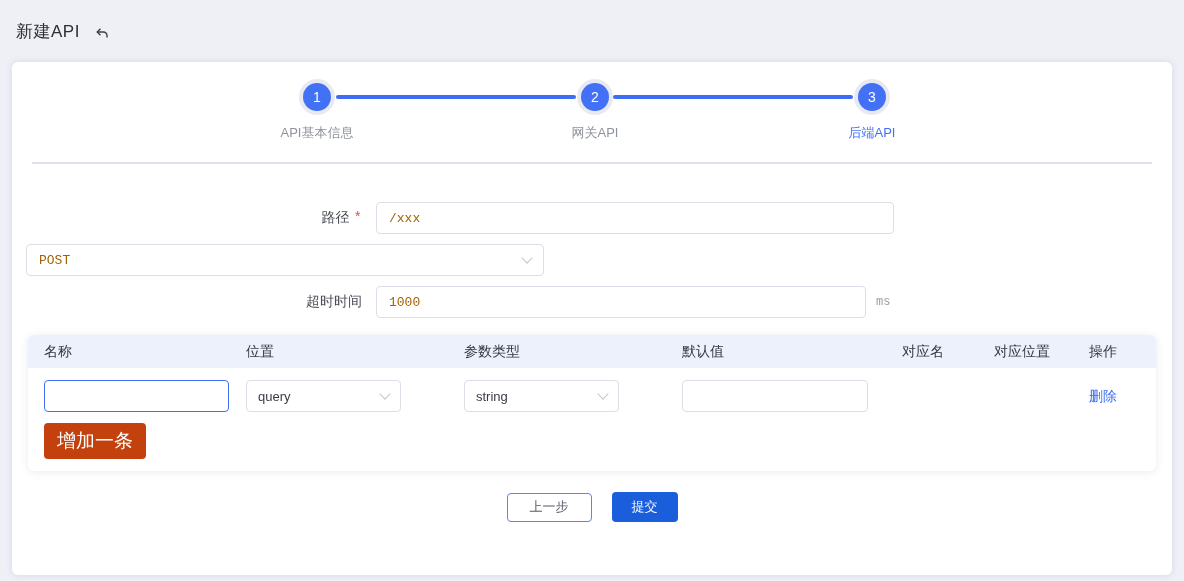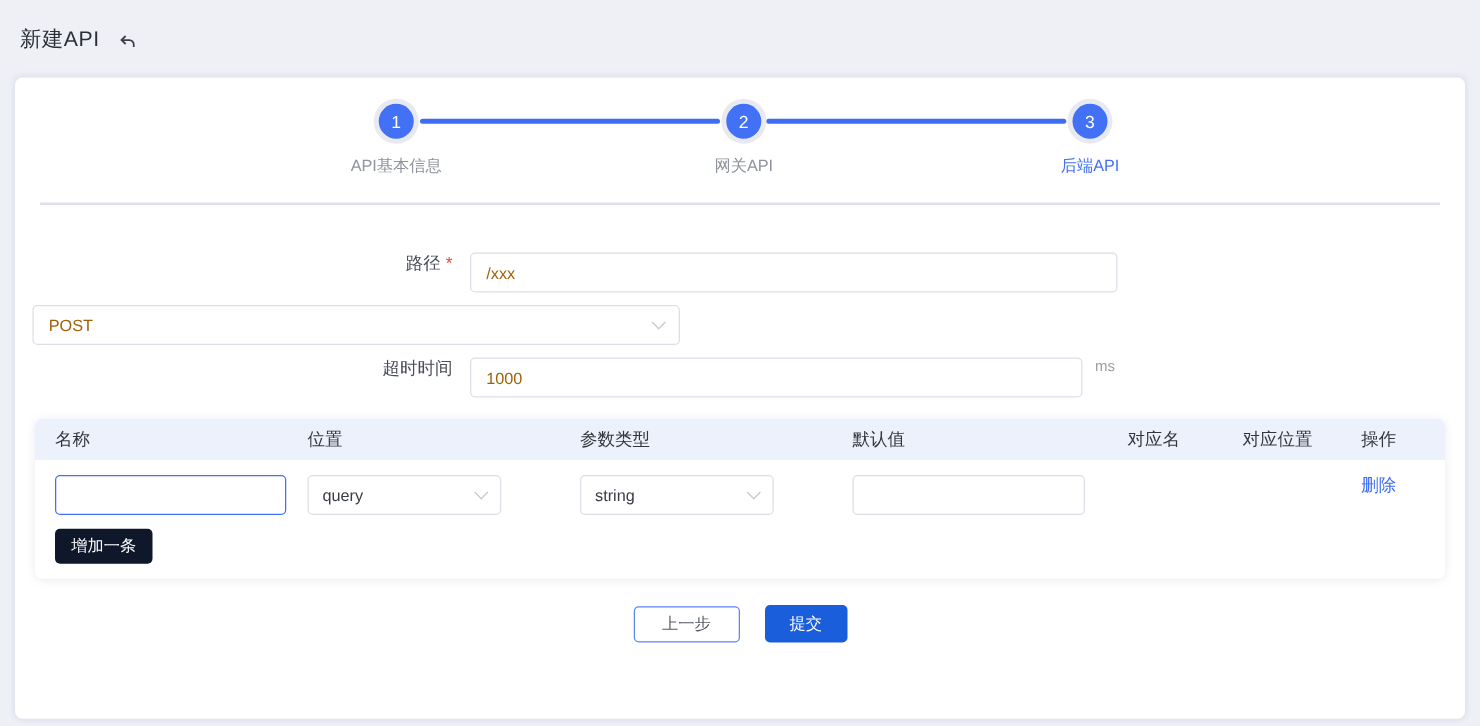--- a/index.html
+++ b/index.html
@@ -36,21 +36,21 @@
   .step-label { margin-top:13px; font-size:13px; color:#8f939c; }
   .step.active .step-label { color:#4271f5; }
   .connector { position:absolute; top:33px; height:4px; background:#3d6cf5; border-radius:2px; }
   .connector-1 { left:324px; width:240px; }
   .connector-2 { left:601px; width:240px; }
 
   .divider { margin:0 20px; border-top:2px solid #dedff0; }
 
   
   .form { padding-top:38px; }
-  .form-row { display:flex; align-items:flex-start; margin-bottom:10px; }
+  .form-row { display:flex; align-items:center; margin-bottom:10px;font-family:Liberation Mono, monospace; }
   .form-label { width:350px; text-align:right; font-size:14px; color:#4a4e57; }
   .required-mark { color:#f0433a; margin-left:4px; font-size:14px; }
   .ctrl { margin-left:14px; height:32px; border:1px solid #dbdfe8; border-radius:4px;
           font-size:13px; color:#a16207; background:#fff; }
   input.ctrl { padding:0 12px; outline:none; font-family:inherit; }
   .ctrl-wide { width:518px; }
   .ctrl-timeout { width:490px; }
   .select-box { width:518px; display:flex; align-items:center; justify-content:space-between; padding:0 12px; cursor:pointer; }
   .chevron { width:8px; height:8px; border-right:1.5px solid #c2c6d0; border-bottom:1.5px solid #c2c6d0;
              transform:rotate(45deg); margin-top:-4px; }
@@ -62,31 +62,31 @@
   .ptable-header { display:flex; align-items:center; height:33px; background:#edf1fb;
                    border-radius:6px 6px 0 0; font-size:14px; color:#33363d; }
   .pcol { flex:none; }
   .pcol-name { width:218px; padding-left:16px; }
   .pcol-loc { width:218px; }
   .pcol-type { width:218px; }
   .pcol-def { width:220px; }
   .pcol-cname { width:92px; }
   .pcol-cloc { width:95px; }
   .pcol-op { width:60px; }
-  .ptable-row { display:flex; padding-top:12px; }
+  .ptable-row { display:flex; align-items:center; padding-top:12px; }
   .cell-input { height:32px; border:1px solid #dbdfe8; border-radius:4px; padding:0 10px;
                 font-size:13px; color:#383c44; outline:none; font-family:inherit; background:#fff; }
   .name-input { width:185px; border:1px solid #4271f5; }
   .def-input { width:186px; }
   .cell-select { width:155px; height:32px; border:1px solid #dbdfe8; border-radius:4px;
                  display:flex; align-items:center; justify-content:space-between; padding:0 11px;
                  font-size:13px; color:#383c44; cursor:pointer; background:#fff; }
   .delete-link { font-size:14px; color:#3a6bf0; cursor:pointer; }
   .add-row { padding:11px 0 0 16px; }
-  .add-btn { display:inline-block; background:#0f172a; color:#fff; font-size:13px;
+  .add-btn { display:inline-block; background:#c2410c; color:#fff; font-size:19px;
              padding:5px 13px; border:none; border-radius:4px; cursor:pointer; font-family:inherit; }
 
   
   .footer { display:flex; justify-content:center; align-items:center; margin-top:21px; gap:20px; }
   .prev-btn { height:29px; padding:0 22px; background:#fff; border:1px solid #5e83f2;
               border-radius:4px; color:#555b66; font-size:13px; cursor:pointer; font-family:inherit; }
   .submit-btn { height:30px; padding:0 20px; background:#1b5edb; border:none; border-radius:4px;
                 color:#fff; font-size:13px; cursor:pointer; font-family:inherit; }
 </style>
 </head>

